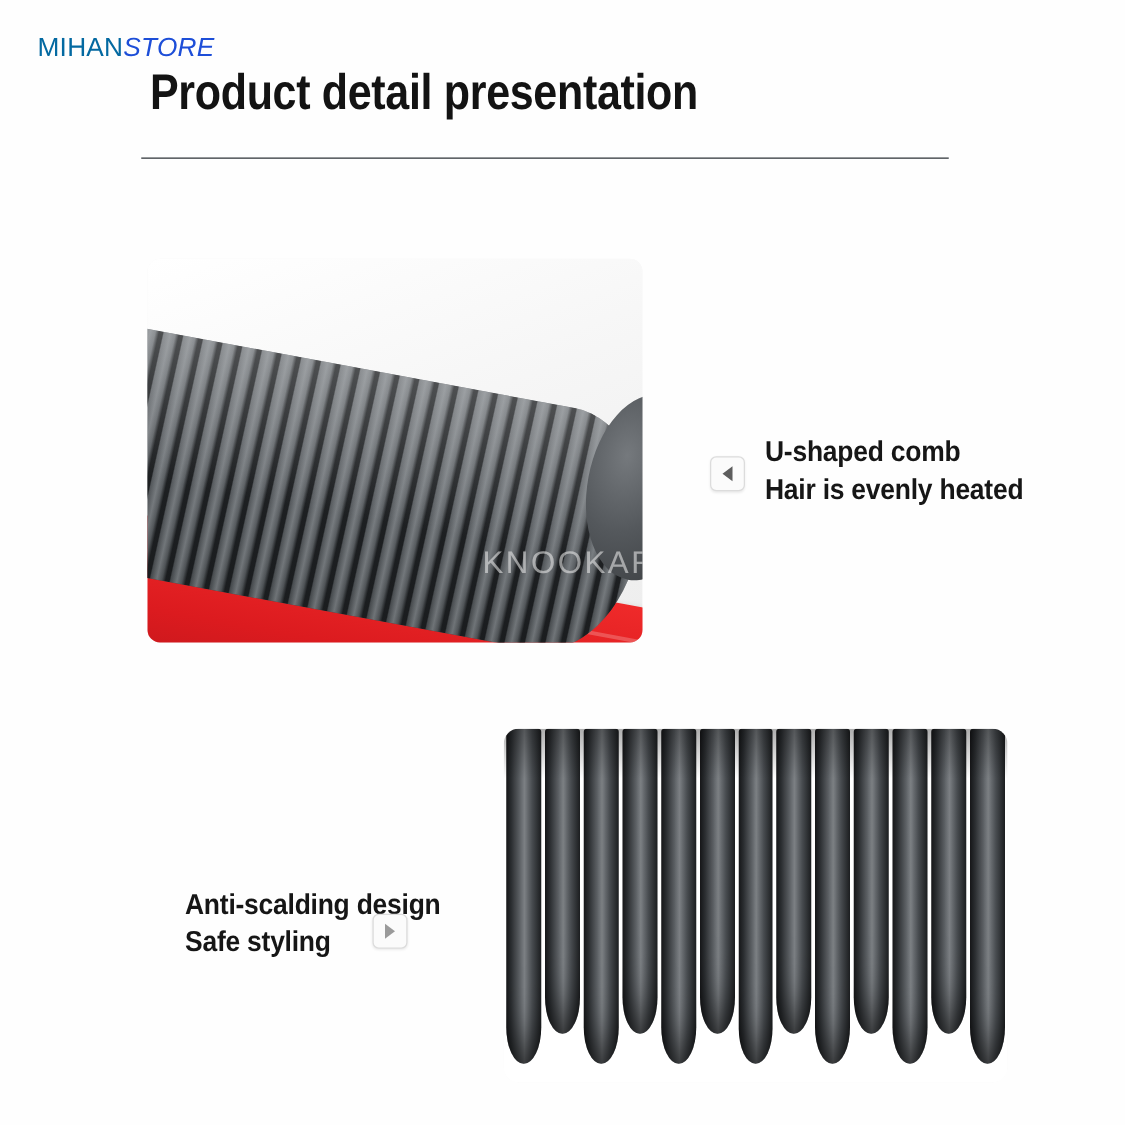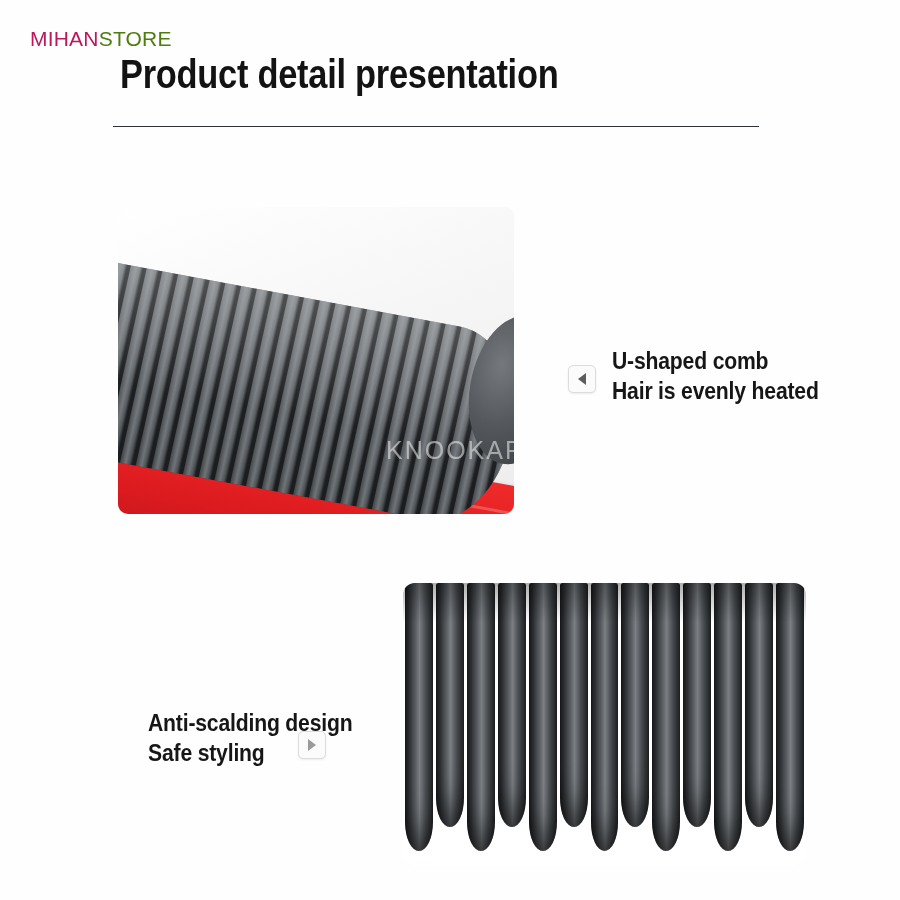--- a/index.html
+++ b/index.html
@@ -18,22 +18,22 @@
   
   .brand {
     position: absolute;
     left: 30px;
     top: 27px;
     font-family: "Liberation Sans", sans-serif;
     font-size: 21px;
     letter-spacing: 0.2px;
     white-space: nowrap;
   }
-  .brand .b-mihan { color: #be185d; }
-  .brand .b-store { color: #4d7c0f; }
+  .brand .b-mihan { color: #0369a1; }
+  .brand .b-store { color: #1d4ed8; font-style: italic; }
 
   
   .page-title {
     position: absolute;
     left: 120px;
     top: 52px;
     font-family: "Liberation Sans Narrow", "Liberation Sans", sans-serif;
     font-size: 40px;
     font-weight: bold;
     color: #131313;

